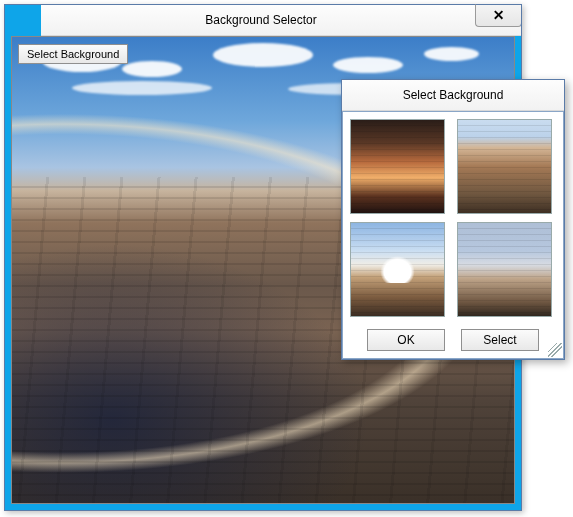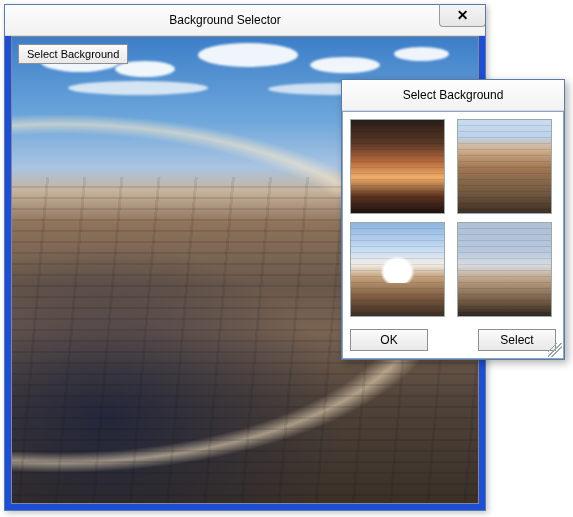--- a/index.html
+++ b/index.html
@@ -19,21 +19,22 @@
 
 
 .main-window {
   position: absolute;
   left: 4px;
   top: 4px;
   width: 480px;
   height: 505px;
   border: 1px solid #5a7ba8;
   box-shadow: 2px 2px 6px rgba(0,0,0,.25);
-  background: #1d4ed8;
+  background: #0ea5e9;
+  padding-left: 36px;
 }
 .main-titlebar {
   position: relative;
   height: 30px;
   background: linear-gradient(#fdfdfd, #f2f2f2);
   border-bottom: 1px solid #d9d9d9;
   user-select: none;
 }
 .main-title {
   position: absolute;
@@ -193,21 +194,21 @@
   background: radial-gradient(120% 80% at 80% 78%, rgba(255,255,255,.9), rgba(255,255,255,0) 45%);
 }
 .thumb .strata2 {
   position:absolute; inset:0;
   background: repeating-linear-gradient(180deg, rgba(0,0,0,0) 0 5px, rgba(0,0,0,.09) 5px 6px);
   mix-blend-mode: multiply;
 }
 
 .dlg-buttons {
   display:flex;
-  justify-content:space-between;
+  justify-content:center;
   gap: 16px;
   margin-top: 12px;
   margin-bottom: 0;
 }
 .dlg-buttons button {
   width: 78px;
   padding: 3px 0;
   font: 12px "Segoe UI", Tahoma, sans-serif;
   background: linear-gradient(#fbfbfb,#e8e8e8);
   border: 1px solid #8f8f8f;

